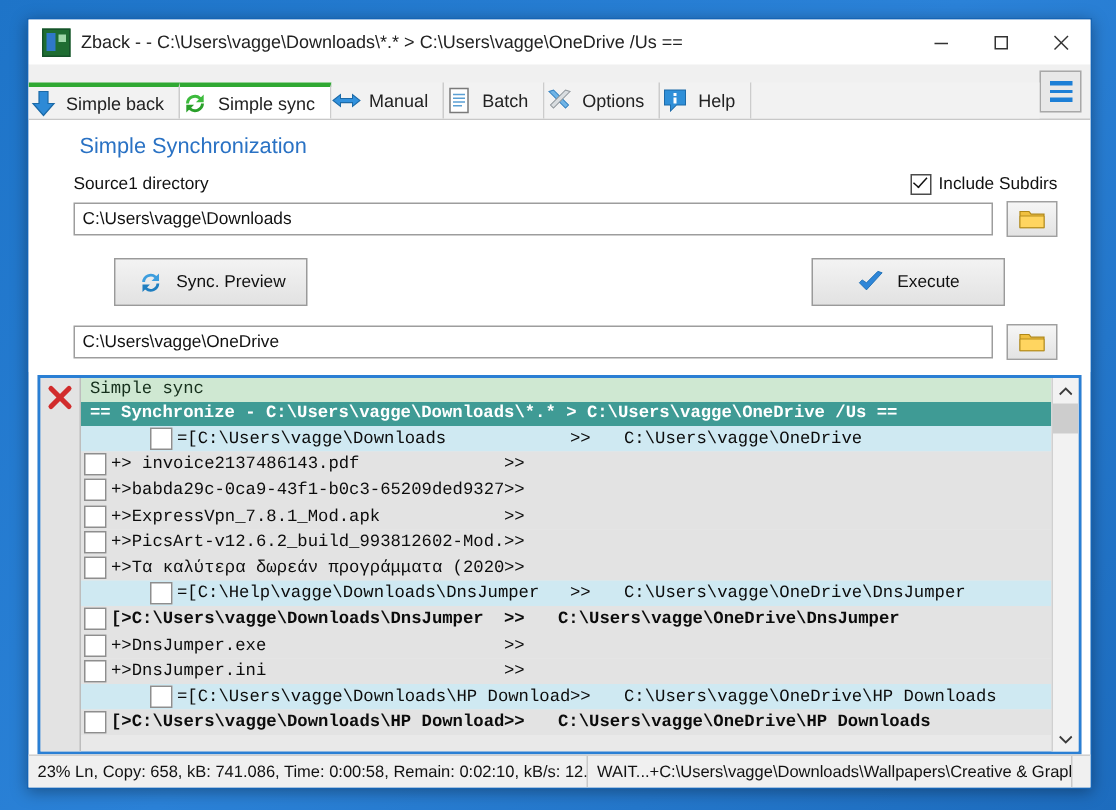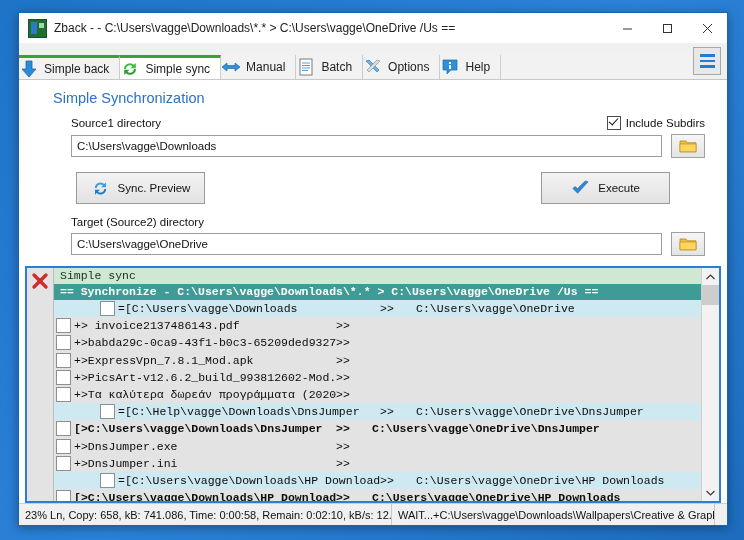--- a/index.html
+++ b/index.html
@@ -126,21 +126,21 @@
     flex: 0 0 auto;
     padding: 10px 0 8px 0;
     background: #ffffff;
     position: relative;
   }
   .section-title {
     color: #2a72c4;
     font-size: 14.5px;
     padding: 0 0 10px 34px;
   }
-  .row { padding: 0 22px 0 52px; }
+  .row { padding: 0 22px 0 30px; }
   .label-row {
     display: flex; align-items: center; justify-content: space-between;
     font-size: 11.5px; color: #111;
     padding-bottom: 4px;
   }
   .chk-wrap { display: flex; align-items: center; gap: 5px; }
   .chk {
     width: 12px; height: 12px;
     border: 1px solid #4b4b4b;
     background: #fff;
@@ -465,23 +465,20 @@
           <span class="btn-ico">
             <svg width="19" height="19" viewBox="0 0 20 20">
               <path d="M2 10 l5 5 l11 -12 l-3 -1 l-8 8 l-3 -2 z" fill="#2e86d8" stroke="#1a6bb0" stroke-width="0.6"></path>
             </svg>
           </span>
           <span>Execute</span>
         </div>
       </div>
 
       <div class="row">
-        <div class="label-row">
-          <span>Target (Source2) directory</span>
-        </div>
         <div class="input-row">
           <input class="txt" value="C:\Users\vagge\OneDrive" style="">
           <span class="browse">
             <span class="folder-ico">
               <svg width="18" height="14" viewBox="0 0 18 14">
                 <path d="M1 2 h6 l1.4 1.8 h8.6 v9 h-16 z" fill="#f0c040" stroke="#b08818" stroke-width="0.8"></path>
                 <path d="M1 5 h16 v7.8 h-16 z" fill="#ffd560" stroke="#b08818" stroke-width="0.6"></path>
               </svg>
             </span>
           </span>

